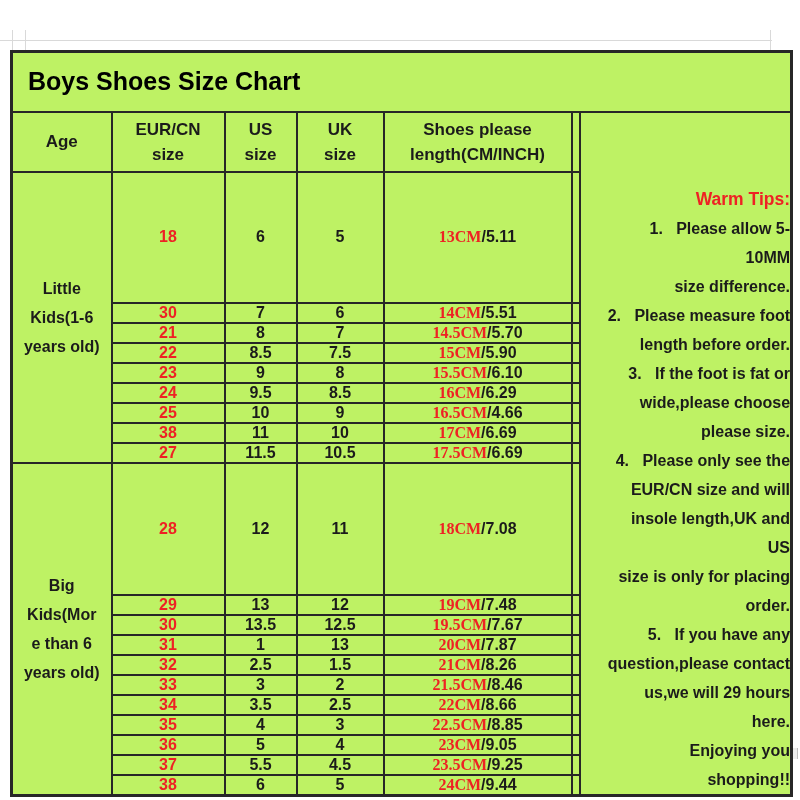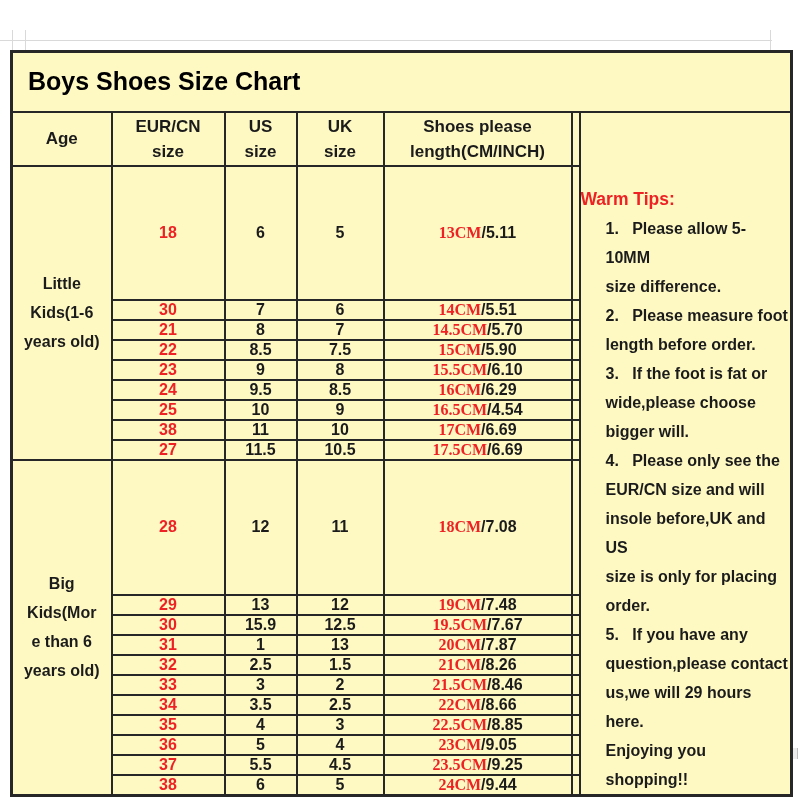--- a/index.html
+++ b/index.html
@@ -27,61 +27,61 @@
   .speck { background: #8a8a8a; }
 
   .sheet { position: absolute; left: 10px; top: 50px; }
 
   table.size-table {
     border-collapse: collapse;
     table-layout: fixed;
     width: 780px;
     height: 696px;
     border: 3px solid var(--border-color);
-    background: #fef9c3;
+    background: #bef264;
   }
   .size-table td {
     border: 2px solid var(--border-color);
     padding: 0;
     text-align: center;
     vertical-align: middle;
     font-weight: bold;
     overflow: hidden;
   }
 
   tr.title-row { height: 60px; }
   td.title-cell {
     text-align: left;
     font-size: 25px;
     padding-left: 15px;
     color: #000;
     letter-spacing: 0px;
   }
 
-  tr.header-row { height: 54px; }
+  tr.header-row { height: 60px; }
   .header-row td { font-size: 17px; line-height: 25px; }
 
   tr.data-row td { font-size: 16px; }
   td.eur-cell { color: var(--red); }
   td.num-cell { color: var(--text-color); }
   td.insole-cell .red { color: var(--red); font-family: Liberation Serif, serif; }
   td.insole-cell .black { color: var(--text-color); }
 
   td.age-cell {
     font-size: 16px;
     line-height: 29px;
     color: var(--text-color);
   }
 
   td.narrow-cell { padding: 0; }
 
   td.tips-cell {
     vertical-align: top;
     padding-top: 72px;
-    text-align: left;
+    text-align: right;
   }
   .tips-heading {
     color: var(--red);
     font-weight: bold;
     font-size: 17.5px;
     line-height: 29px;
   }
   .tips-line {
     font-weight: bold;
     font-size: 16px;
@@ -138,24 +138,24 @@
         <td class="narrow-cell"></td>
         <td class="tips-cell" rowspan="21">
           <div class="tips-heading">Warm Tips:</div>
           <div id="tips-lines">
               <div class="tips-line">1.   Please allow 5-10MM</div>
               <div class="tips-line">size difference.</div>
               <div class="tips-line">2.   Please measure foot</div>
               <div class="tips-line">length before order.</div>
               <div class="tips-line">3.   If the foot is fat or</div>
               <div class="tips-line">wide,please choose</div>
-              <div class="tips-line">bigger will.</div>
+              <div class="tips-line">please size.</div>
               <div class="tips-line">4.   Please only see the</div>
               <div class="tips-line">EUR/CN size and will</div>
-              <div class="tips-line">insole before,UK and US</div>
+              <div class="tips-line">insole length,UK and US</div>
               <div class="tips-line">size is only for placing</div>
               <div class="tips-line">order.</div>
               <div class="tips-line">5.   If you have any</div>
               <div class="tips-line">question,please contact</div>
               <div class="tips-line">us,we will 29 hours here.</div>
               <div class="tips-line">Enjoying you shopping!!</div>
             </div>
         </td>
       </tr>
 
@@ -203,21 +203,21 @@
           <td class="eur-cell">24</td>
           <td class="num-cell">9.5</td>
           <td class="num-cell">8.5</td>
           <td class="insole-cell"><span class="red">16CM</span><span class="black">/6.29</span></td>
           <td class="narrow-cell"></td>
         </tr>
         <tr class="data-row">
           <td class="eur-cell">25</td>
           <td class="num-cell">10</td>
           <td class="num-cell">9</td>
-          <td class="insole-cell"><span class="red">16.5CM</span><span class="black">/4.54</span></td>
+          <td class="insole-cell"><span class="red">16.5CM</span><span class="black">/4.66</span></td>
           <td class="narrow-cell"></td>
         </tr>
         <tr class="data-row">
           <td class="eur-cell">38</td>
           <td class="num-cell">11</td>
           <td class="num-cell">10</td>
           <td class="insole-cell"><span class="red">17CM</span><span class="black">/6.69</span></td>
           <td class="narrow-cell"></td>
         </tr>
         <tr class="data-row">
@@ -242,21 +242,21 @@
         </tr>
         <tr class="data-row">
           <td class="eur-cell">29</td>
           <td class="num-cell">13</td>
           <td class="num-cell">12</td>
           <td class="insole-cell"><span class="red">19CM</span><span class="black">/7.48</span></td>
           <td class="narrow-cell"></td>
         </tr>
         <tr class="data-row">
           <td class="eur-cell">30</td>
-          <td class="num-cell">15.9</td>
+          <td class="num-cell">13.5</td>
           <td class="num-cell">12.5</td>
           <td class="insole-cell"><span class="red">19.5CM</span><span class="black">/7.67</span></td>
           <td class="narrow-cell"></td>
         </tr>
         <tr class="data-row">
           <td class="eur-cell">31</td>
           <td class="num-cell">1</td>
           <td class="num-cell">13</td>
           <td class="insole-cell"><span class="red">20CM</span><span class="black">/7.87</span></td>
           <td class="narrow-cell"></td>

